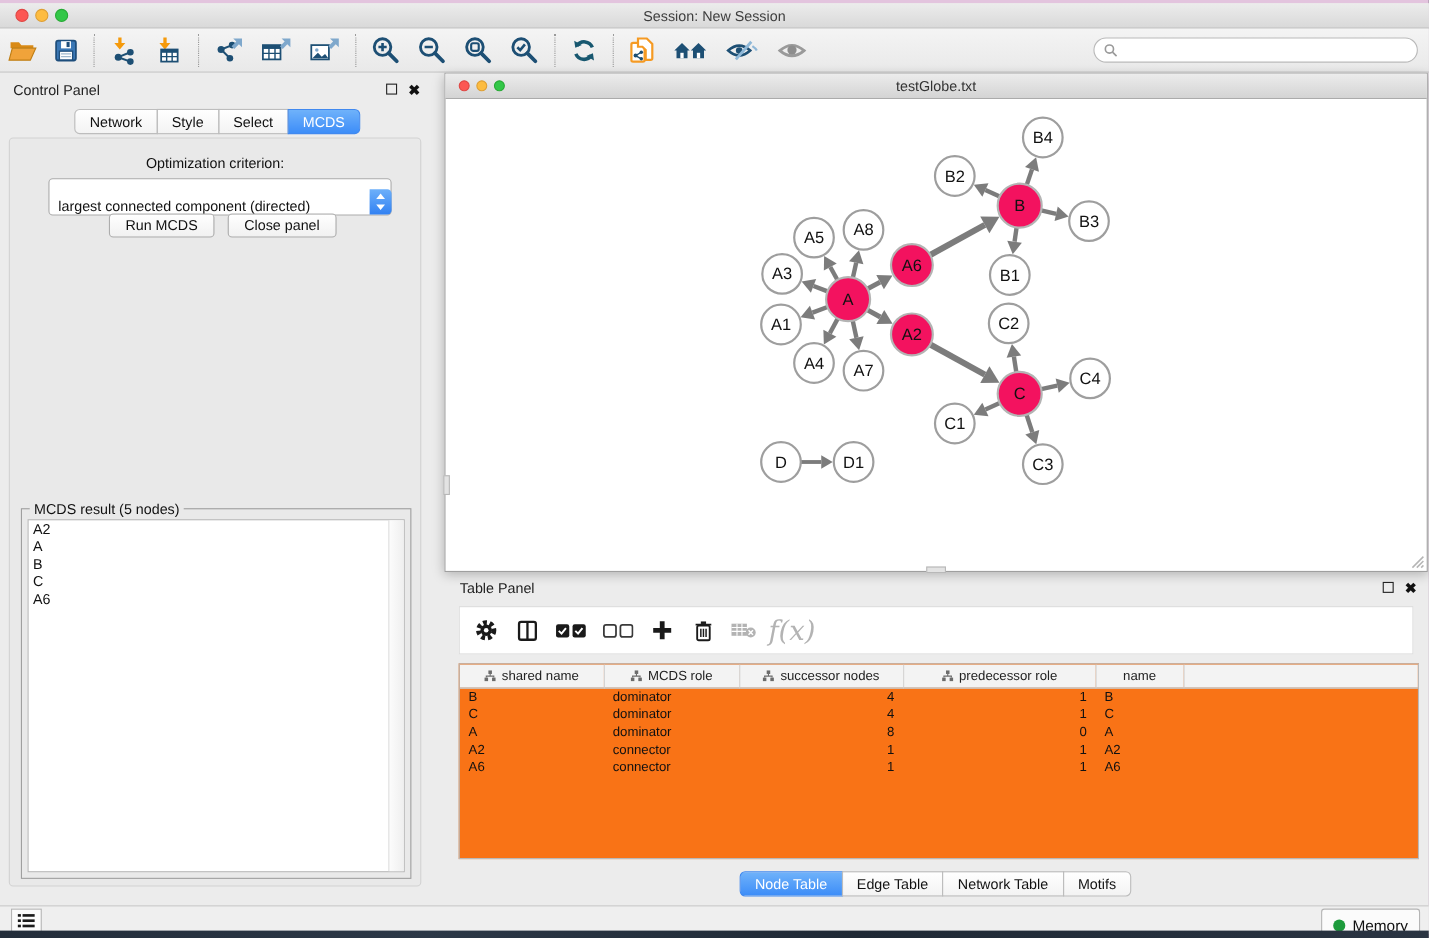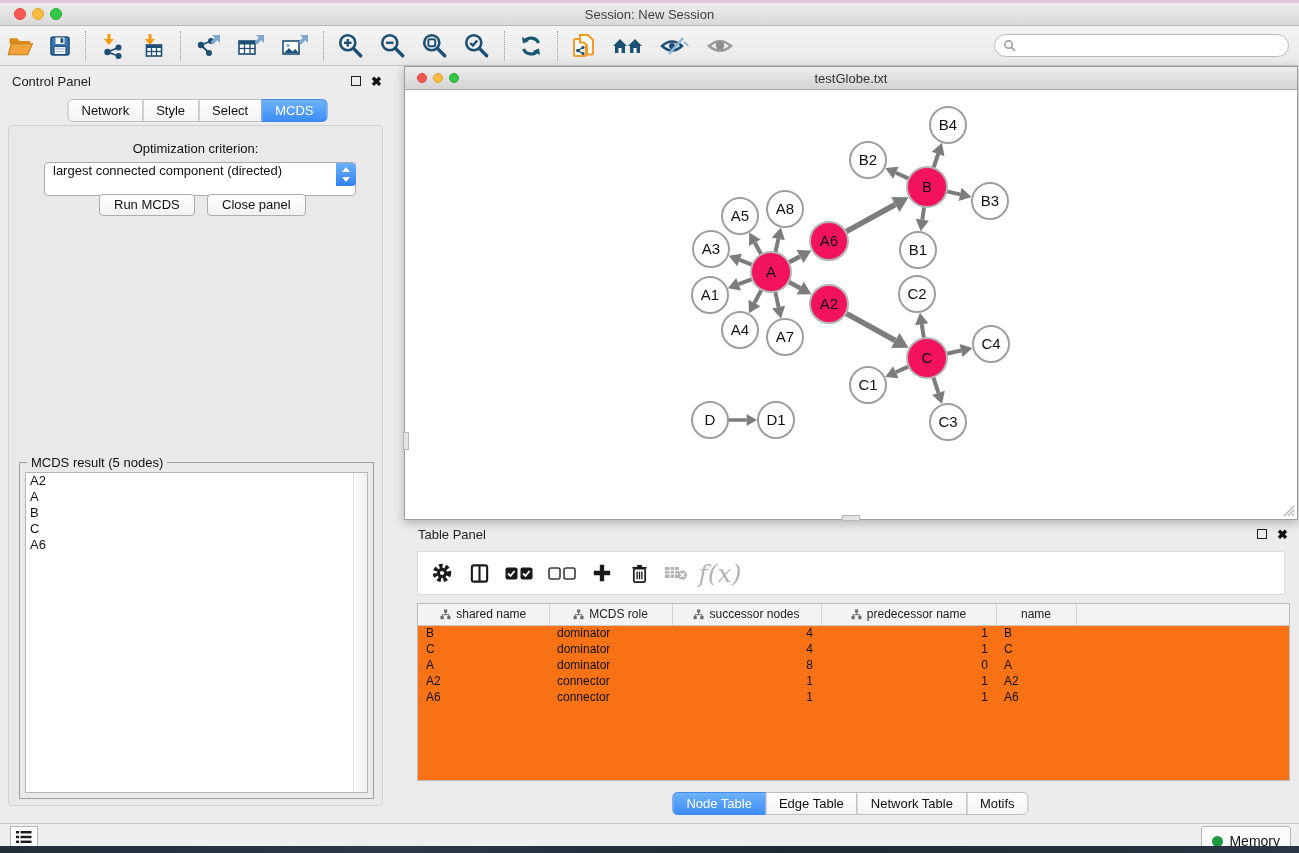--- a/index.html
+++ b/index.html
@@ -34,21 +34,21 @@
   #cp-tabs{position:absolute;left:50%;top:31px;transform:translateX(-50%);display:flex;}
   .seg{border:1px solid #bdbdbd;background:linear-gradient(#ffffff,#f3f3f3);padding:3px 13px;
     font-size:13px;color:#111;margin-left:-1px;white-space:nowrap;}
   .seg:first-child{border-radius:5px 0 0 5px;}
   .seg:last-child{border-radius:0 5px 5px 0;}
   .seg.active{background:linear-gradient(#6fb2fa,#3d8df8);color:#fff;border-color:#4189ef;}
   #cp-body{position:absolute;left:4px;top:57px;width:375px;height:681px;background:#e9e9e9;
     border:1px solid #d2d2d2;border-radius:4px;}
   #opt-label{position:absolute;left:0;right:0;top:15px;text-align:center;font-size:13px;color:#111;}
   #criterion{position:absolute;left:35px;top:36px;width:312px;height:34px;background:#fff;
-    border:1px solid #ababab;border-radius:4px;display:flex;align-items:flex-start;}
+    border:1px solid #ababab;border-radius:4px;display:flex;align-items:flex-end;}
   #criterion .crit-text{flex:1;font-size:13px;padding-left:8px;color:#111;white-space:nowrap;}
   #criterion .stepper{width:20px;height:23px;margin-right:-1px;border-radius:0 4px 4px 0;
     background:linear-gradient(#6db0fa,#3281f2);position:relative;}
   .stepper .up,.stepper .dn{position:absolute;left:50%;transform:translateX(-50%);width:0;height:0;
     border-left:4px solid transparent;border-right:4px solid transparent;}
   .stepper .up{top:4px;border-bottom:5px solid #fff;}
   .stepper .dn{bottom:4px;border-top:5px solid #fff;}
   .cp-btn{position:absolute;top:68px;height:22px;background:linear-gradient(#ffffff,#f1f1f1);
     border:1px solid #adadad;border-radius:4px;font-size:13px;color:#111;padding:0 14px;line-height:20px;}
   #mcds-result{position:absolute;left:10px;top:336px;width:355px;height:337px;
@@ -547,21 +547,21 @@
                     </span>
                   </th>
                 <th>
                     <span class="hcell">
                   <svg width="11" height="11" viewBox="0 0 11 11">
                         <rect x="4" y="0.5" width="3.2" height="3.2" fill="#6b6b6b"></rect>
                         <rect x="0.5" y="7" width="3.2" height="3.2" fill="#6b6b6b"></rect>
                         <rect x="7.3" y="7" width="3.2" height="3.2" fill="#6b6b6b"></rect>
                         <path d="M5.6 3.7 v2 M2.1 7 v-1.3 h6.8 V7" fill="none" stroke="#6b6b6b" stroke-width="1"></path>
                       </svg>
-                  <span>predecessor name</span>
+                  <span>predecessor role</span>
                     </span>
                   </th>
                 <th>
                     <span class="hcell">
                       <span>name</span>
                     </span>
                   </th>
                 <th style="border-right:none"></th>
               </tr>
             </thead>

